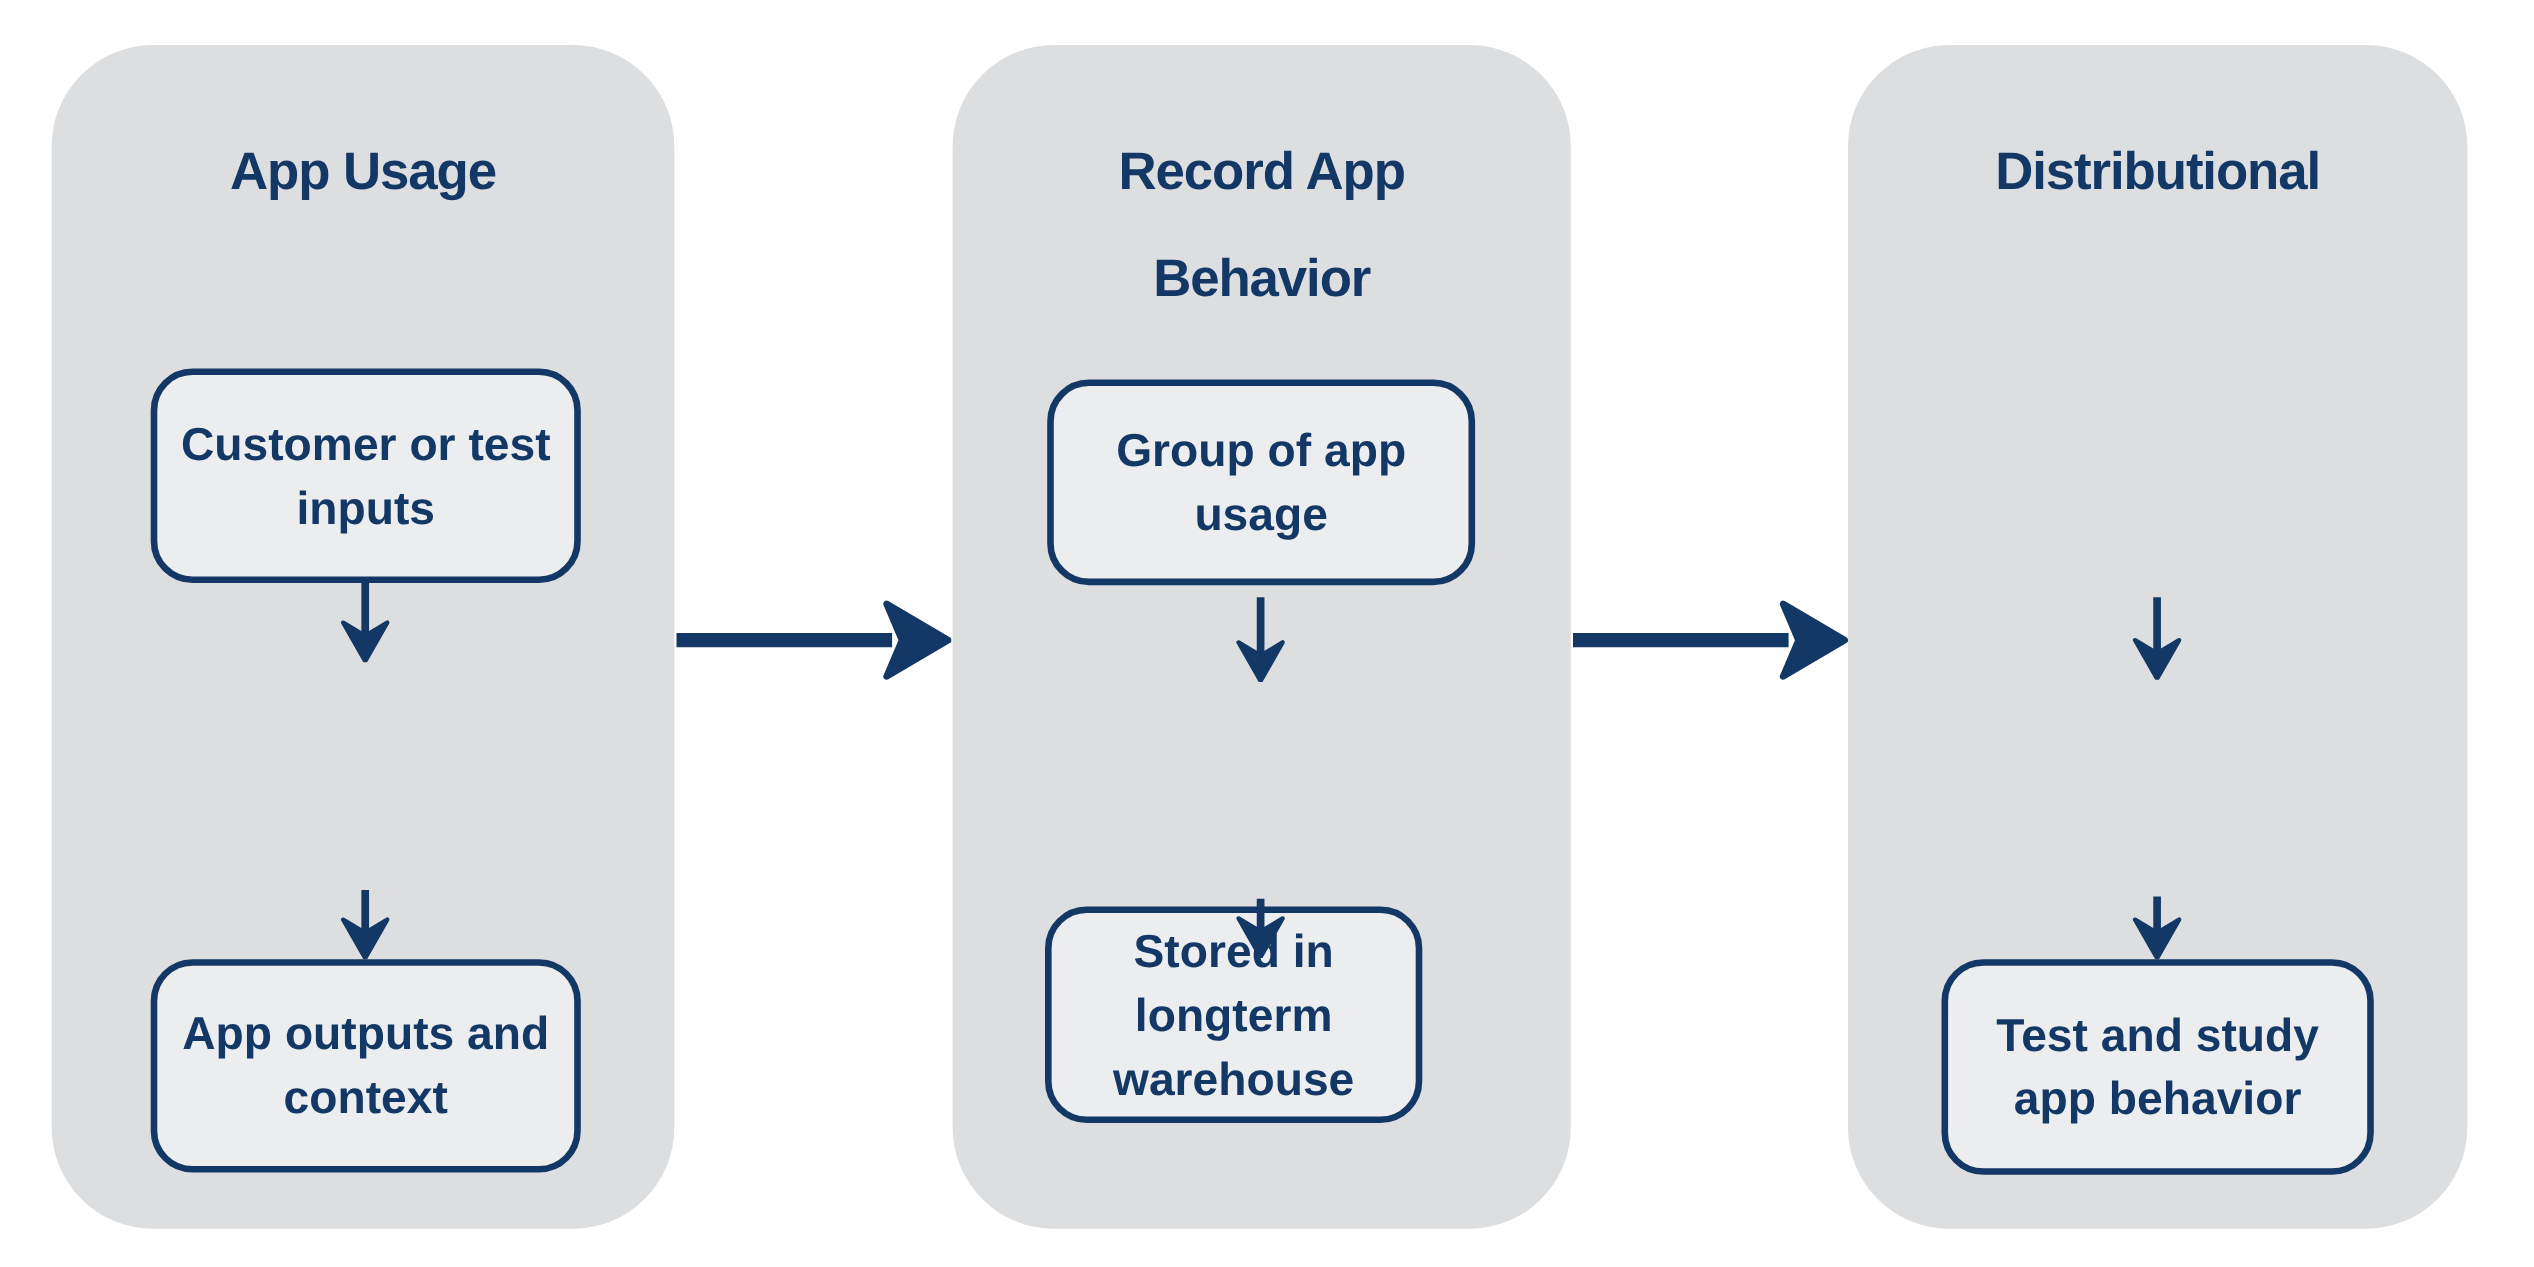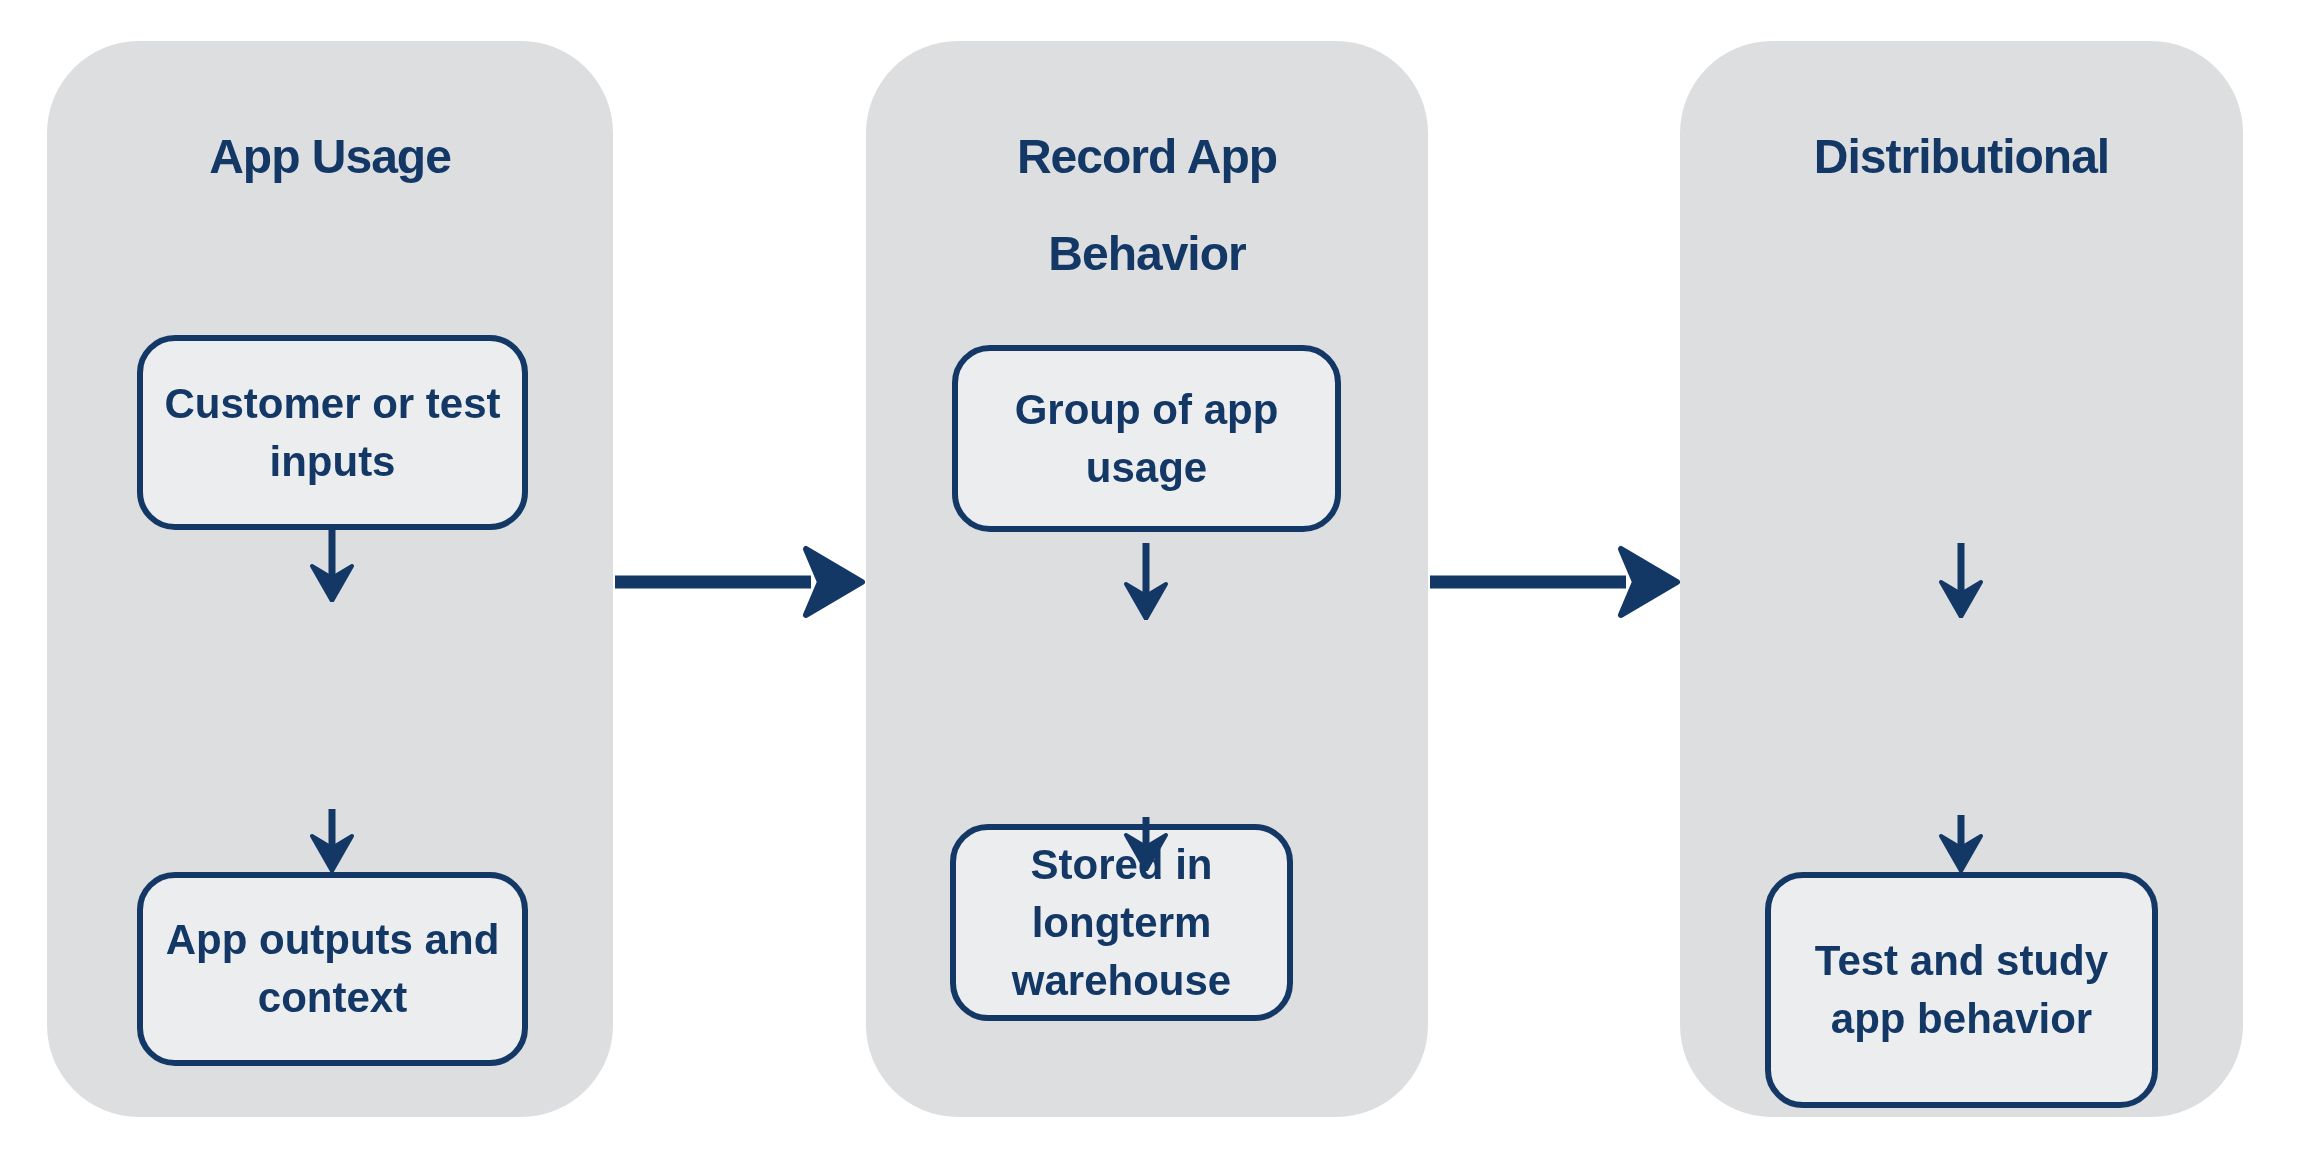--- a/index.html
+++ b/index.html
@@ -30,21 +30,21 @@
   }
   .rounded { border-radius:38px; }
   .c1b1 { left:137px;  top:335px; width:391px; height:195px; }
   .c1b2 { left:137px;  top:603px; width:393px; height:206px; }
   .c1b3 { left:137px;  top:872px; width:391px; height:194px; }
   .c2b1 { left:952px;  top:345px; width:389px; height:187px; }
   .c2b2 { left:952px;  top:620px; width:389px; height:197px; }
   .c2b3 { left:950px;  top:824px; width:343px; height:197px; }
   .c3b1 { left:1765px; top:350px; width:393px; height:193px; }
   .c3b2 { left:1765px; top:618px; width:393px; height:197px; }
-  .c3b3 { left:1765px; top:872px; width:393px; height:236px; }
+  .c3b3 { left:1765px; top:872px; width:393px; height:196px; }
   .arrow { position:absolute; }
   .va1 { left:302px;  top:528px; }
   .va2 { left:302px;  top:807px; }
   .va3 { left:1116px; top:541px; }
   .va4 { left:1116px; top:815px; }
   .va5 { left:1931px; top:541px; }
   .va6 { left:1931px; top:813px; }
   .ha1 { left:613px;  top:540px; }
   .ha2 { left:1428px; top:540px; }
   .navy-stroke { stroke:#143866; }

